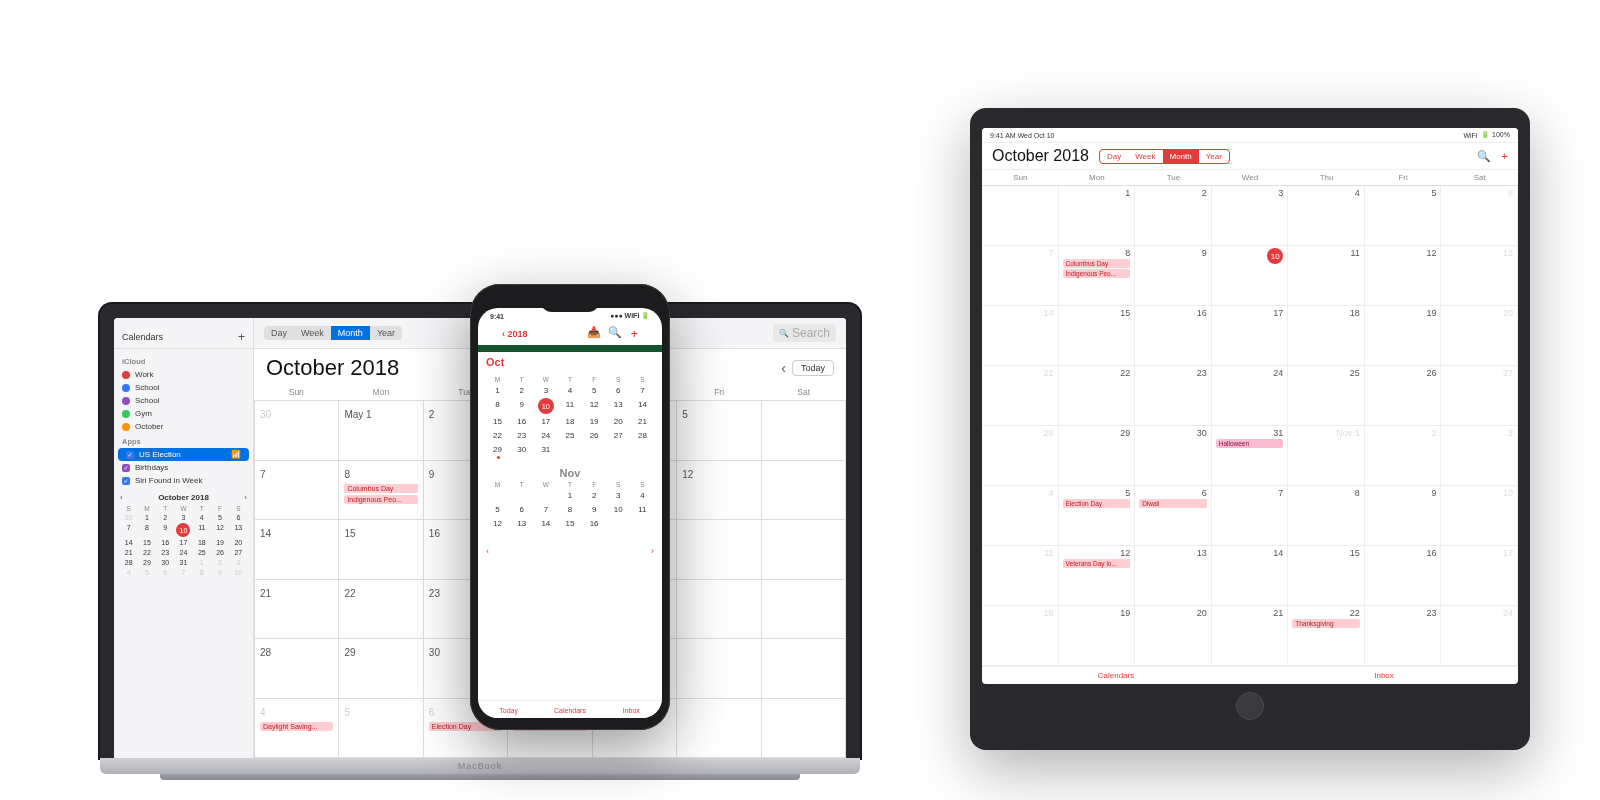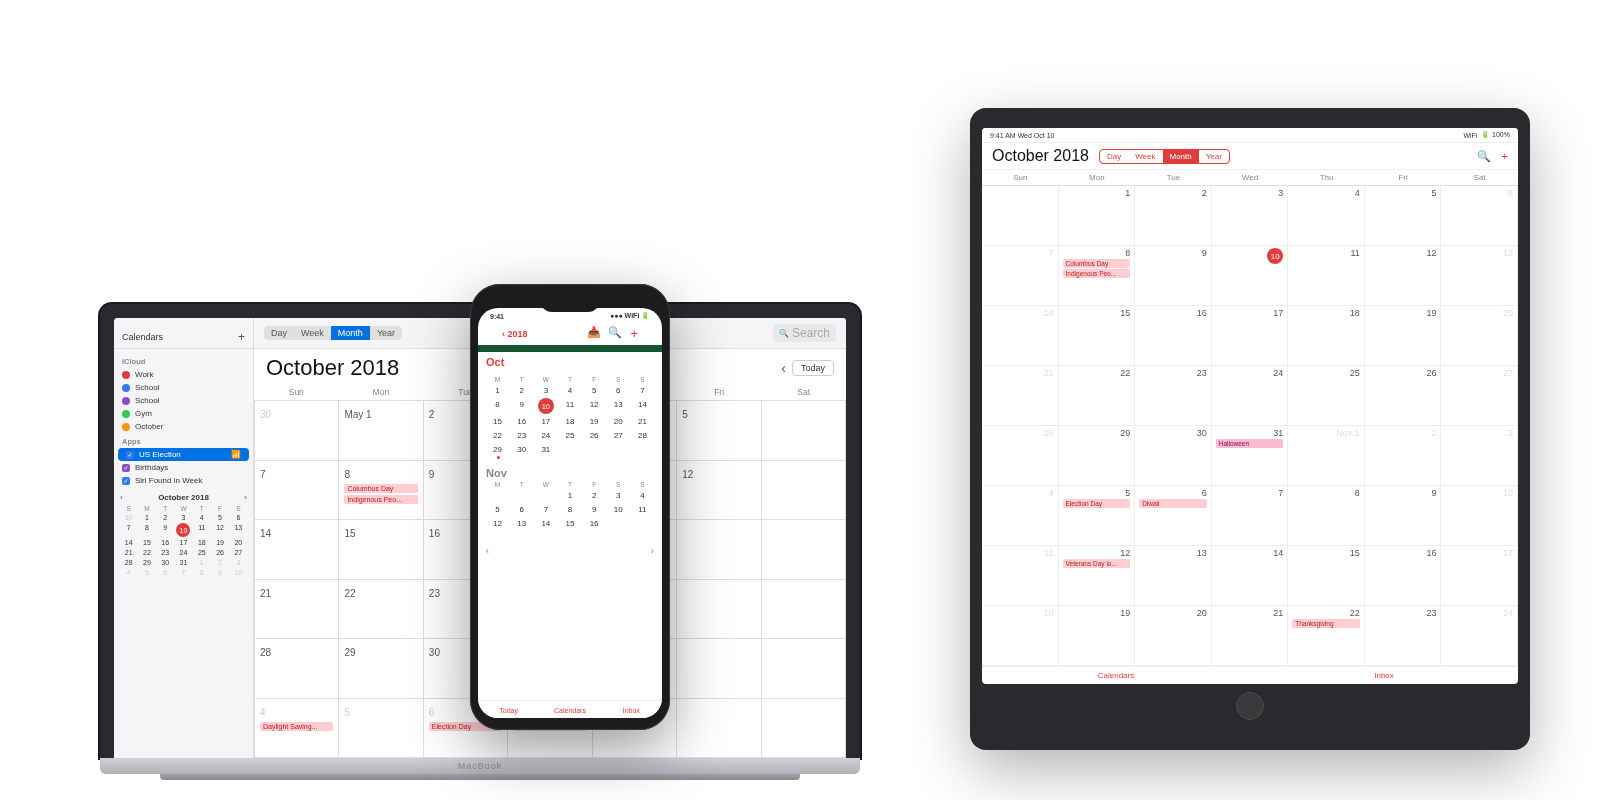--- a/index.html
+++ b/index.html
@@ -419,20 +419,21 @@
       height: 3px;
       border-radius: 50%;
       margin: auto;
     }
     .iphone-dot.red { background: #e03c3c; }
     .iphone-nov-label {
       font-size: 11px;
       font-weight: 600;
       color: #888;
       padding: 4px 8px 2px;
+      text-align: center;
     }
     .iphone-tab {
       flex: 1;
       text-align: center;
       font-size: 7px;
       color: #e03c3c;
     }
     .iphone-screen-inner {
       position: relative;
       height: 100%;

